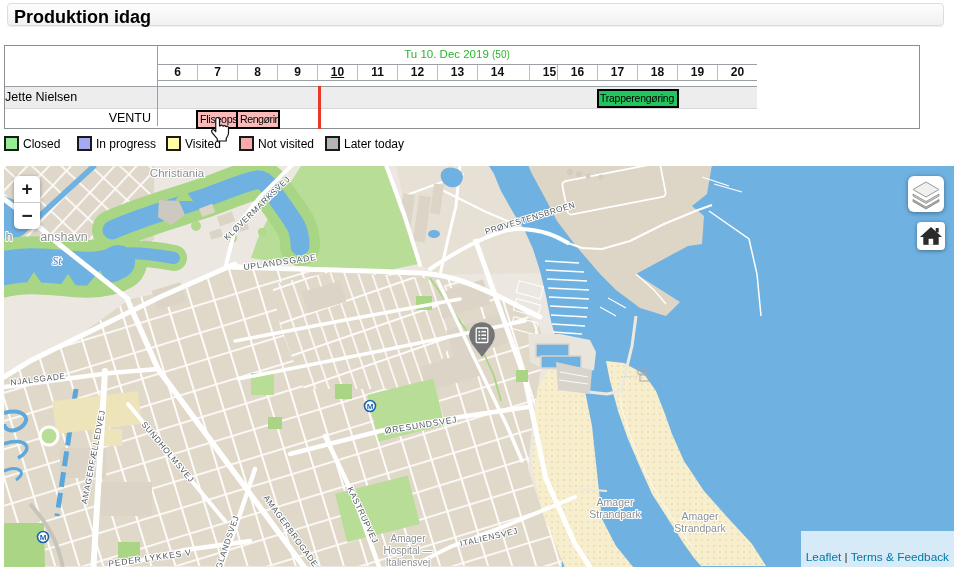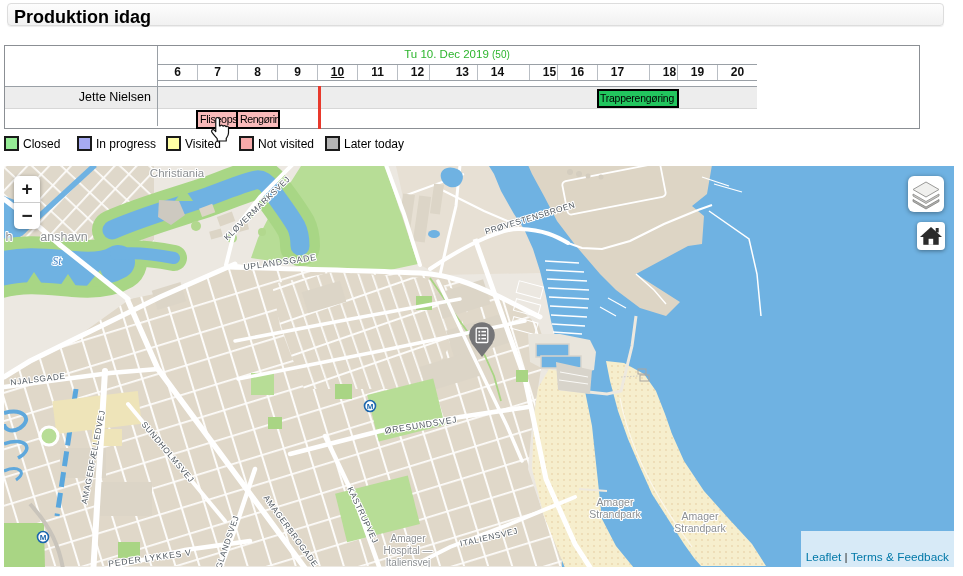--- a/index.html
+++ b/index.html
@@ -5,21 +5,21 @@
 html,body{margin:0;padding:0;background:#fff;width:963px;height:576px;overflow:hidden;font-family:"Liberation Sans",sans-serif;}
 .abs{position:absolute;}
 #panel{left:7px;top:3px;width:935px;height:21px;border:1px solid #ddd;border-radius:4px;background:linear-gradient(#fdfdfd,#f1f1f1);box-shadow:0 1px 1px rgba(0,0,0,0.07);}
 #panel span{position:absolute;left:6px;top:3px;font-size:18px;font-weight:bold;color:#000;}
 #tbl{left:4px;top:45px;width:914px;height:82px;border:1px solid #8b8f94;background:#fff;}
 #daterow{left:152px;top:2px;width:600px;height:16px;text-align:center;font-size:11.5px;color:#2db52d;}
 #daterow small{font-size:10px;}
 #hourrow{left:152px;top:18px;width:600px;height:15px;border-top:1px solid #9aa0a6;border-bottom:1px solid #9aa0a6;}
 .hr{position:absolute;top:0;width:39px;height:15px;border-left:1px solid #b9bec4;text-align:center;font-size:12px;font-weight:bold;color:#111;line-height:15px;}
 #rowg{left:0;top:40px;width:752px;height:21px;background:#ededed;border-top:1px solid #9aa0a6;border-bottom:1px solid #d7d7d7;}
-#lblj{left:0;top:41px;width:146px;height:20px;text-align:right;font-size:12.5px;line-height:20px;color:#000;}
+#lblj{left:0;top:41px;width:146px;height:20px;font-size:12.5px;line-height:20px;color:#000;}
 #lblv{left:0;top:62px;width:146px;height:20px;text-align:right;font-size:12.5px;line-height:20px;color:#000;}
 #vline{left:152px;top:0;width:1px;height:80px;background:#9aa0a6;}
 #task1{left:592px;top:43px;width:77px;height:15px;background:#22c55e;border:2px solid #000;font-size:10.4px;letter-spacing:-0.2px;line-height:15px;padding-left:1px;color:#000;overflow:hidden;white-space:nowrap;}
 #task2{left:191px;top:64px;width:36px;height:15px;background:#f9baba;border:2px solid #000;font-size:10.7px;letter-spacing:-0.3px;line-height:15px;padding-left:2px;color:#000;overflow:hidden;white-space:nowrap;}
 #task3{left:231px;top:64px;width:38px;height:15px;background:#f9baba;border:2px solid #000;font-size:10.7px;letter-spacing:-0.5px;line-height:15px;padding-left:2px;color:#000;overflow:hidden;white-space:nowrap;}
 #redline{left:313px;top:40px;width:3px;height:43px;background:#e8392c;}
 #legend{left:4px;top:136px;width:500px;height:16px;font-size:12px;color:#000;}
 .lsq{position:absolute;top:0;width:11px;height:11px;border:2px solid #1a1a1a;}
 .llb{position:absolute;top:1px;}
 #map{left:4px;top:166px;width:950px;height:401px;background:#ece8e1;overflow:hidden;}
@@ -39,31 +39,32 @@
 <div class="abs" id="tbl">
   <div class="abs" id="daterow">Tu 10. Dec 2019 <small>(50)</small></div>
   <div class="abs" id="hourrow">
       <div class="hr" style="left: 0px;">6</div>
       <div class="hr" style="left: 40px;">7</div>
       <div class="hr" style="left: 80px;">8</div>
       <div class="hr" style="left: 120px;">9</div>
       <div class="hr" style="left: 160px; text-decoration: underline;">10</div>
       <div class="hr" style="left: 200px;">11</div>
       <div class="hr" style="left: 240px;">12</div>
-      <div class="hr" style="left: 272px; text-align: right;">13</div>
+      <div class="hr" style="left: 280px;">13</div>
       <div class="hr" style="left: 320px;">14</div>
       <div class="hr" style="left: 372px;">15</div>
       <div class="hr" style="left: 400px;">16</div>
       <div class="hr" style="left: 440px;">17</div>
-      <div class="hr" style="left: 492px;">18</div>
+      <div class="hr" style="left: 480px;">18</div>
       <div class="hr" style="left: 520px;">19</div>
       <div class="hr" style="left: 560px;">20</div>
     </div>
   <div class="abs" id="rowg"></div>
   <div class="abs" id="lblj">Jette Nielsen</div>
+  <div class="abs" id="lblv">VENTU</div>
   <div class="abs" id="vline"></div>
   <div class="abs" id="task1">Trapperengøring</div>
   <div class="abs" id="redline"></div>
   <div class="abs" id="task2">Fliseops</div>
   <div class="abs" id="task3">Rengøring</div>
 </div>
 <div class="abs" id="legend">
   <div class="lsq" style="left:0;background:#96ec96;"></div>
     <div class="llb" style="left:19px;">Closed</div>
   <div class="lsq" style="left:73px;background:#a6aaf2;"></div>

